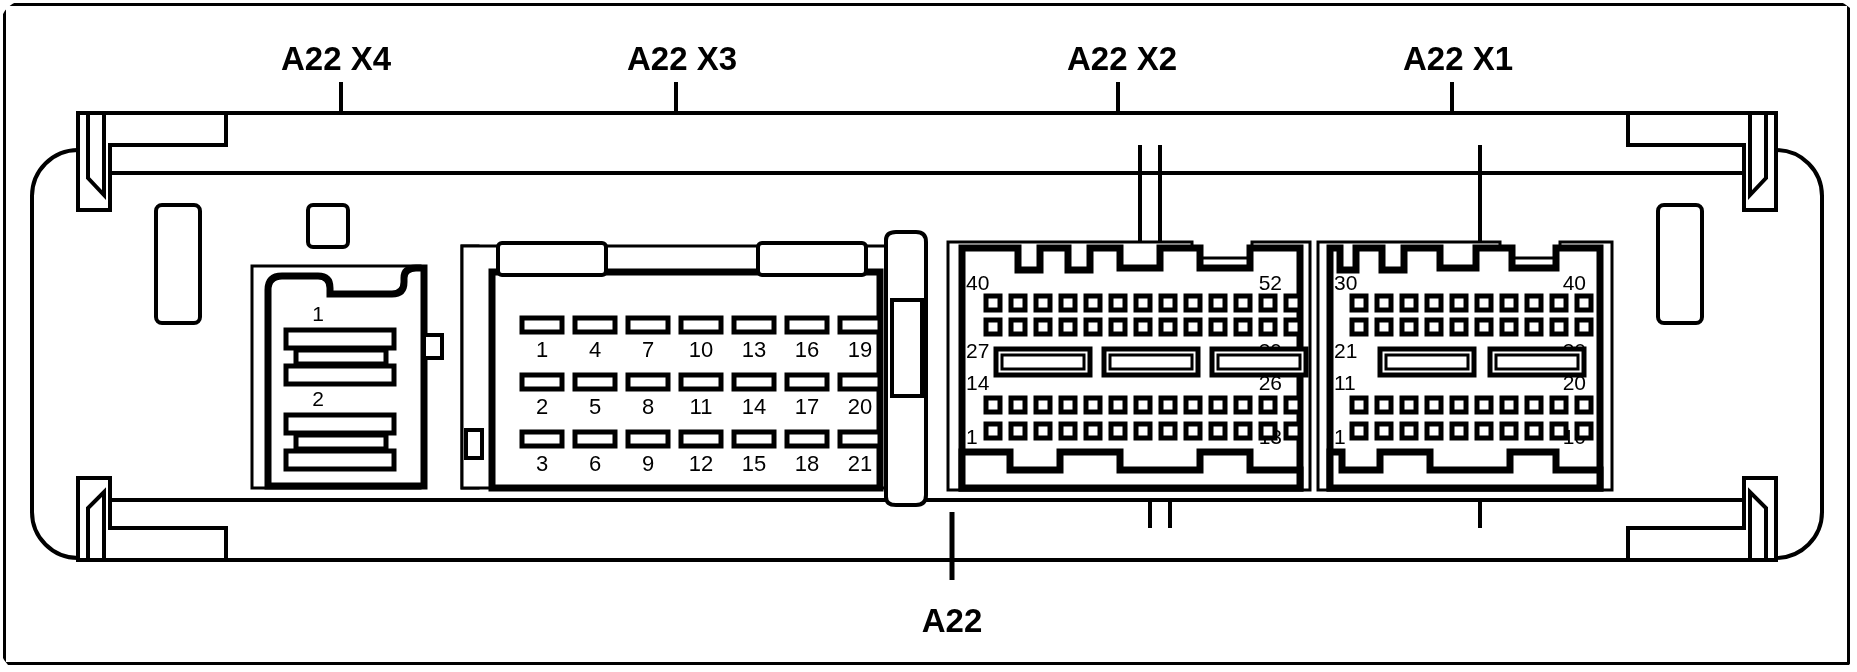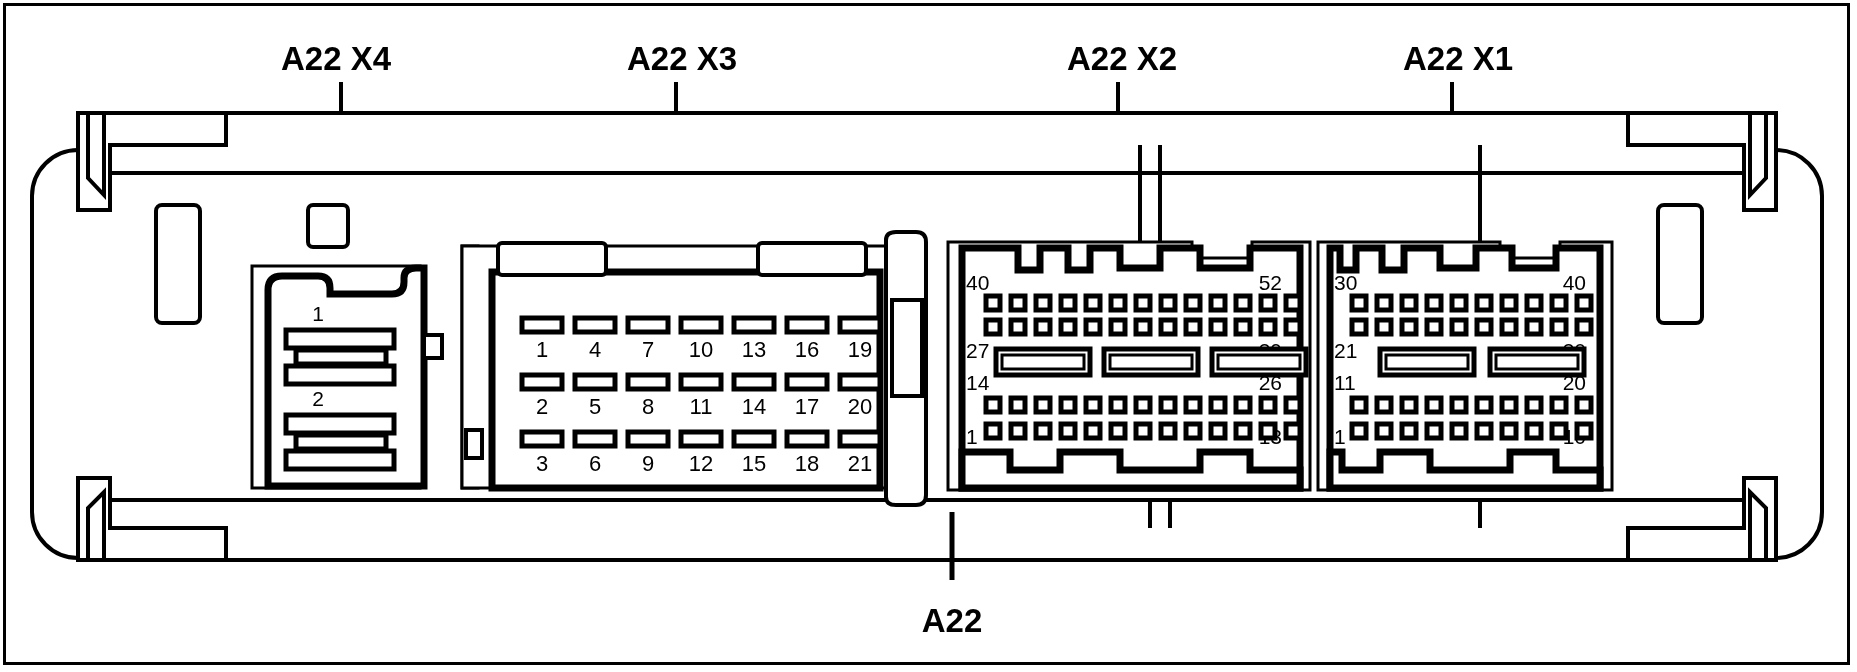--- a/index.html
+++ b/index.html
@@ -7,20 +7,21 @@
     padding: 0;
     background: #ffffff;
     font-family: "Liberation Sans", sans-serif;
   }
   #page {
     position: relative;
     width: 1857px;
     height: 672px;
     background: #ffffff;
     overflow: hidden;
+    border-radius: 26px;
   }
   #page-frame {
     position: absolute;
     left: 3px; top: 3px;
     width: 1847px; height: 662px;
     border: 3px solid #000000;
     box-sizing: border-box;
   }
   svg { display: block; }
   .lbl {

